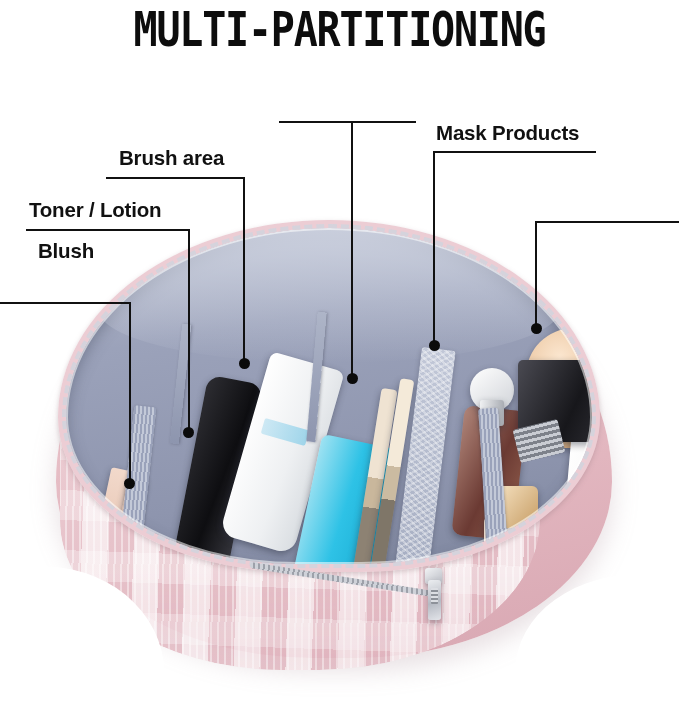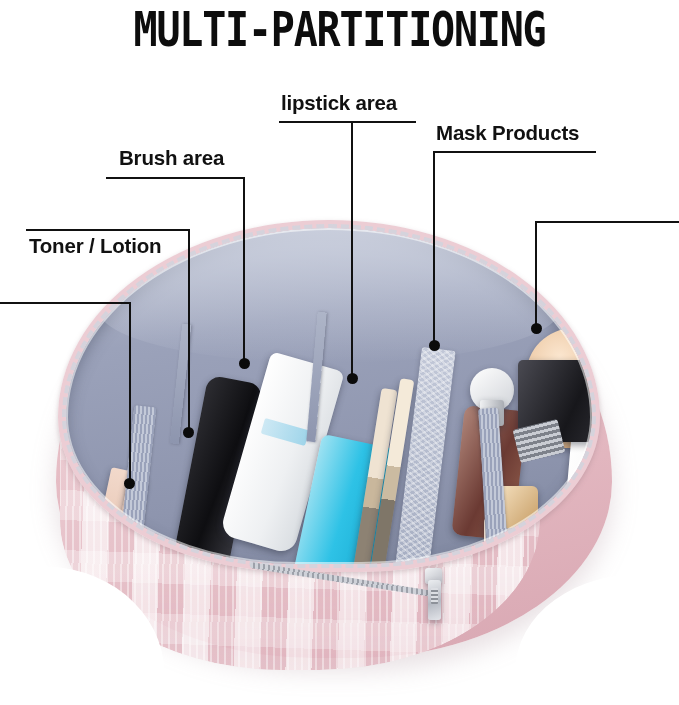--- a/index.html
+++ b/index.html
@@ -181,36 +181,36 @@
 
     <div class="rim"></div>
     <div class="zipteeth"></div>
 
     <div class="zipline"></div>
     <div class="zipslider"></div>
     <div class="ziptab"></div>
   </div>
 
   <div class="lbl two" style="left:0px;top:240px;width:132px;">
+    <div>Blush</div>
   </div>
   <div class="uline" style="left:0px;top:302px;width:131px;"></div>
   <div class="vline" style="left:129px;top:302px;height:182px;"></div>
   <div class="dot" style="left:124px;top:478px;"></div>
 
-  <div class="lbl" style="left:29px;top:199px;margin-top:36px;">Toner / Lotion</div>
+  <div class="lbl" style="left:29px;top:199px;">Toner / Lotion</div>
   <div class="uline" style="left:26px;top:229px;width:164px;"></div>
   <div class="vline" style="left:188px;top:229px;height:204px;"></div>
   <div class="dot" style="left:183px;top:427px;"></div>
 
   <div class="lbl" style="left:119px;top:147px;">Brush area</div>
   <div class="uline" style="left:106px;top:177px;width:139px;"></div>
   <div class="vline" style="left:243px;top:177px;height:186px;"></div>
   <div class="dot" style="left:239px;top:358px;"></div>
 
-  <div class="lbl" style="left:281px;top:92px;">lipstick area</div>
   <div class="uline" style="left:279px;top:121px;width:137px;"></div>
   <div class="vline" style="left:351px;top:121px;height:258px;"></div>
   <div class="dot" style="left:347px;top:373px;"></div>
 
   <div class="lbl" style="left:436px;top:122px;">Mask Products</div>
   <div class="uline" style="left:433px;top:151px;width:163px;"></div>
   <div class="vline" style="left:433px;top:151px;height:196px;"></div>
   <div class="dot" style="left:429px;top:340px;"></div>
 
   <div class="uline" style="left:535px;top:221px;width:144px;"></div>

